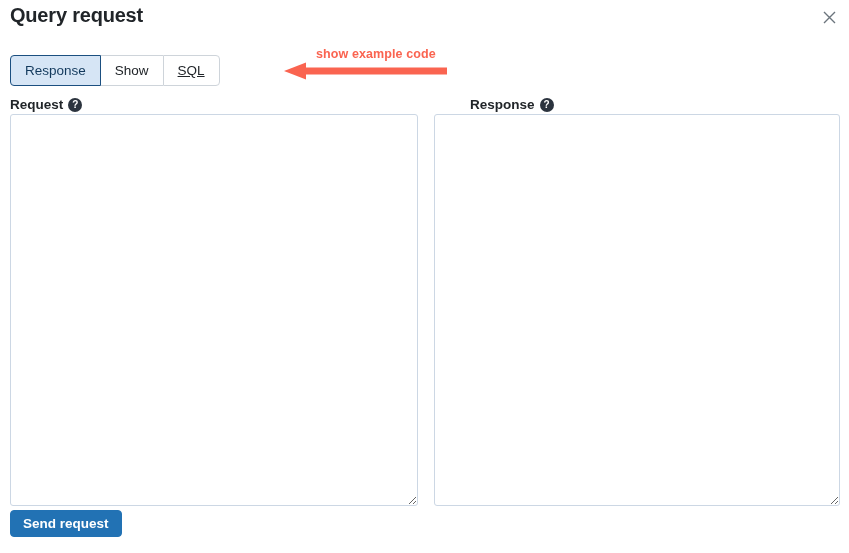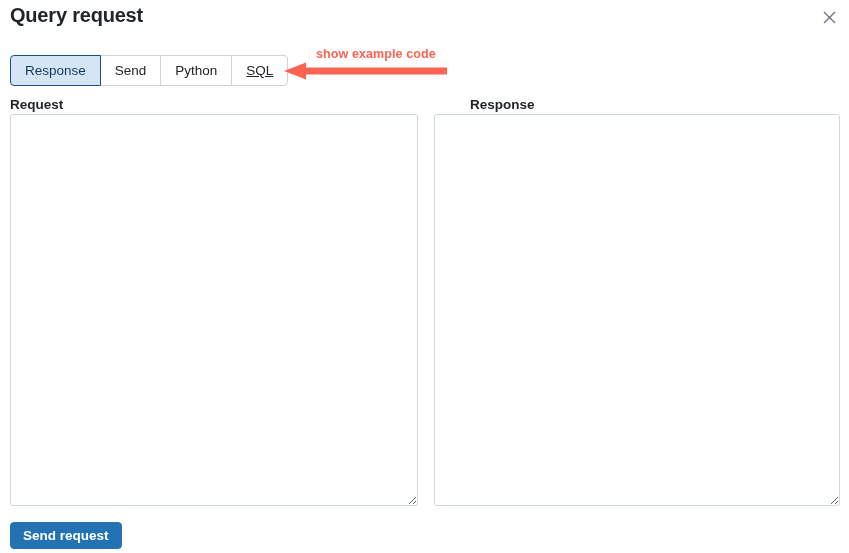--- a/index.html
+++ b/index.html
@@ -118,21 +118,20 @@
   }
 
   
   .field-label-row {
     position: absolute;
     display: flex;
     align-items: center;
     gap: 5px;
     top: 96px;
     height: 18px;
-    flex-direction: column;
   }
   #request-label-row  { left: 10px; }
   #response-label-row { left: 434px; padding-left: 36px; }
   .field-label-text {
     font-size: 13.5px;
     font-weight: bold;
     color: #212529;
     line-height: 18px;
   }
   .help-icon {
@@ -170,21 +169,21 @@
     overflow: hidden;
   }
   .code-area::placeholder { color: #adb5bd; }
   #request-textarea  { left: 10px;  width: 408px; }
   #response-textarea { left: 434px; width: 406px; }
 
   
   #footer-actions {
     position: absolute;
     left: 10px;
-    top: 522px;
+    top: 510px;
     display: flex;
     align-items: center;
     gap: 8px;
   }
   .btn {
     font-family: "Liberation Sans", sans-serif;
     font-size: 13.5px;
     border-radius: 4px;
     border: 1px solid transparent;
     padding: 0 12px;
@@ -217,22 +216,21 @@
 <button id="close-button" title="Close">
   <span>
     <svg width="13" height="13" viewBox="0 0 13 13" aria-hidden="true">
       <path d="M1 1 L12 12 M12 1 L1 12" stroke="#6c757d" stroke-width="1.4" fill="none"></path>
     </svg>
   </span>
 </button>
 
 <div id="tab-group">
   <div class="tab-btn active">Response</div>
-  <div class="tab-btn">Send</div>
-  <div class="tab-btn">Python</div>
+  <div class="tab-btn">Show</div>
   <div class="tab-btn">SQL</div>
 </div>
 
 <div id="annotation">
   <div id="annotation-label">show example code</div>
   <span id="annotation-arrow">
     <svg width="165" height="18" viewBox="0 0 165 18" aria-hidden="true">
       <path d="M0 9 L22 0.5 L22 17.5 Z" fill="#fa6450"></path>
       <rect x="20" y="5.5" width="143" height="7" fill="#fa6450"></rect>
     </svg>

